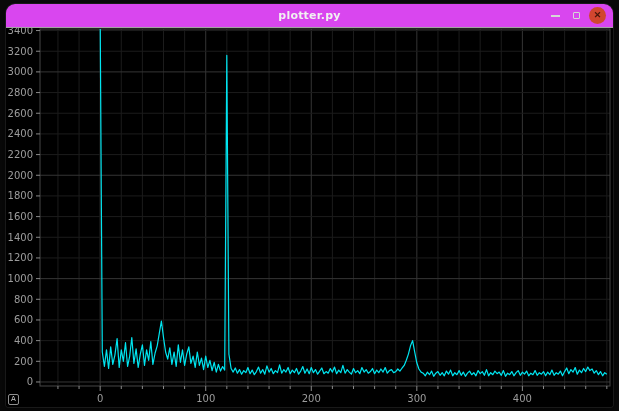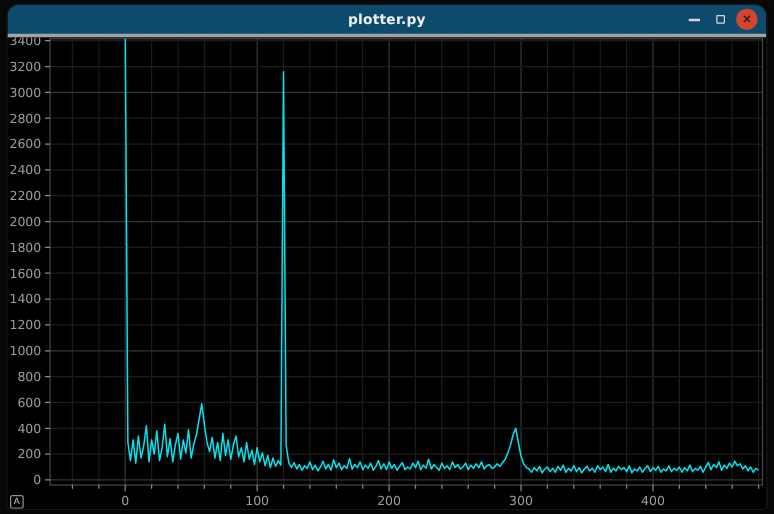--- a/index.html
+++ b/index.html
@@ -8,23 +8,23 @@
     background:#0a0a0a;
     font-family:"DejaVu Sans", sans-serif;
   }
   .desktop{position:relative;width:619px;height:411px;background:#0a0a0a;}
   .window{
     position:absolute;left:6px;top:4px;width:607px;height:403px;
     background:#000;border-radius:9px 9px 3px 3px;overflow:hidden;
     box-shadow:0 0 0 1px #191919, 0 3px 12px rgba(0,0,0,.75);
   }
   .titlebar{
-    position:relative;height:23px;background:#0c4a6e;
+    position:relative;height:23px;background:#d946ef;
     display:flex;align-items:center;justify-content:center;
-    border-bottom:3px solid #a3a3a3;
+    border-bottom:1px solid #a3a3a3;
   }
   .title{font-size:11px;font-weight:bold;color:#f1f1f1;letter-spacing:.2px;}
   .controls{position:absolute;right:7px;top:0;height:100%;display:flex;align-items:center;gap:4px;}
   .ctl{
     width:17px;height:17px;border:none;padding:0;background:transparent;
     display:flex;align-items:center;justify-content:center;cursor:pointer;
   }
   .glyph-min{display:block;width:9px;height:2px;background:#d6d6d6;}
   .glyph-max{display:block;width:7px;height:7px;border:1.5px solid #d6d6d6;border-radius:1px;box-sizing:border-box;}
   .ctl.close{border-radius:50%;background:#d1462f;}

